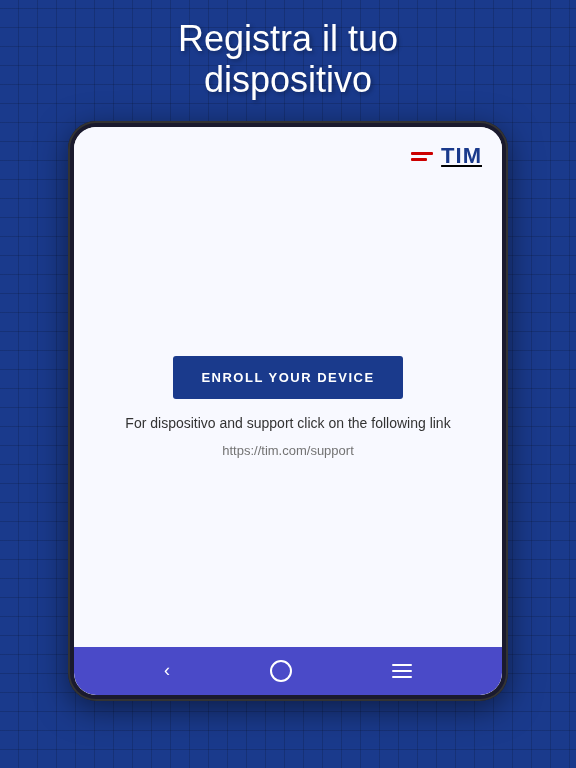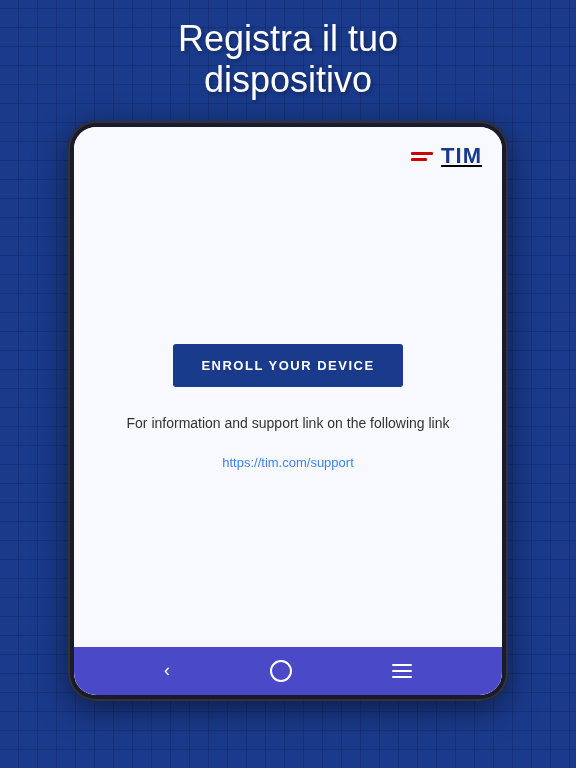--- a/index.html
+++ b/index.html
@@ -113,21 +113,21 @@
       color: #1a3a8c;
       letter-spacing: 1px;
     }
 
     .screen-center {
       flex: 1;
       display: flex;
       flex-direction: column;
       align-items: center;
       justify-content: center;
-      gap: 20px;
+      gap: 8px;
       width: 100%;
       padding-top: 40px;
     }
 
     .enroll-button {
       background-color: #1a3a8c;
       color: #ffffff;
       border: none;
       padding: 14px 28px;
       font-size: 13px;
@@ -140,21 +140,21 @@
 
     .support-text {
       font-size: 14px;
       color: #333333;
       text-align: center;
       margin-top: 8px;
     }
 
     .support-link {
       font-size: 13px;
-      color: #3b82f6;
+      color: #737373;
       text-align: right;
       margin-top: 4px;
     }
 
     .nav-bar {
       height: 48px;
       background: #4a4ac8;
       display: flex;
       align-items: center;
       justify-content: space-around;
@@ -213,21 +213,21 @@
         <div class="tim-logo-lines">
           <div class="tim-logo-line"></div>
           <div class="tim-logo-line"></div>
         </div>
         <span class="tim-text">TIM</span>
       </div>
 
       <div class="screen-center">
         <button class="enroll-button">ENROLL YOUR DEVICE</button>
 
-        <p class="support-text">For information and support link on the following link</p>
+        <p class="support-text">For dispositivo and support click on the following link</p>
 
         <p class="support-link">https://tim.com/support</p>
       </div>
     </div>
 
     <div class="nav-bar">
       <div class="nav-icon nav-back">
         <span>‹</span>
       </div>
       <div class="nav-icon">

